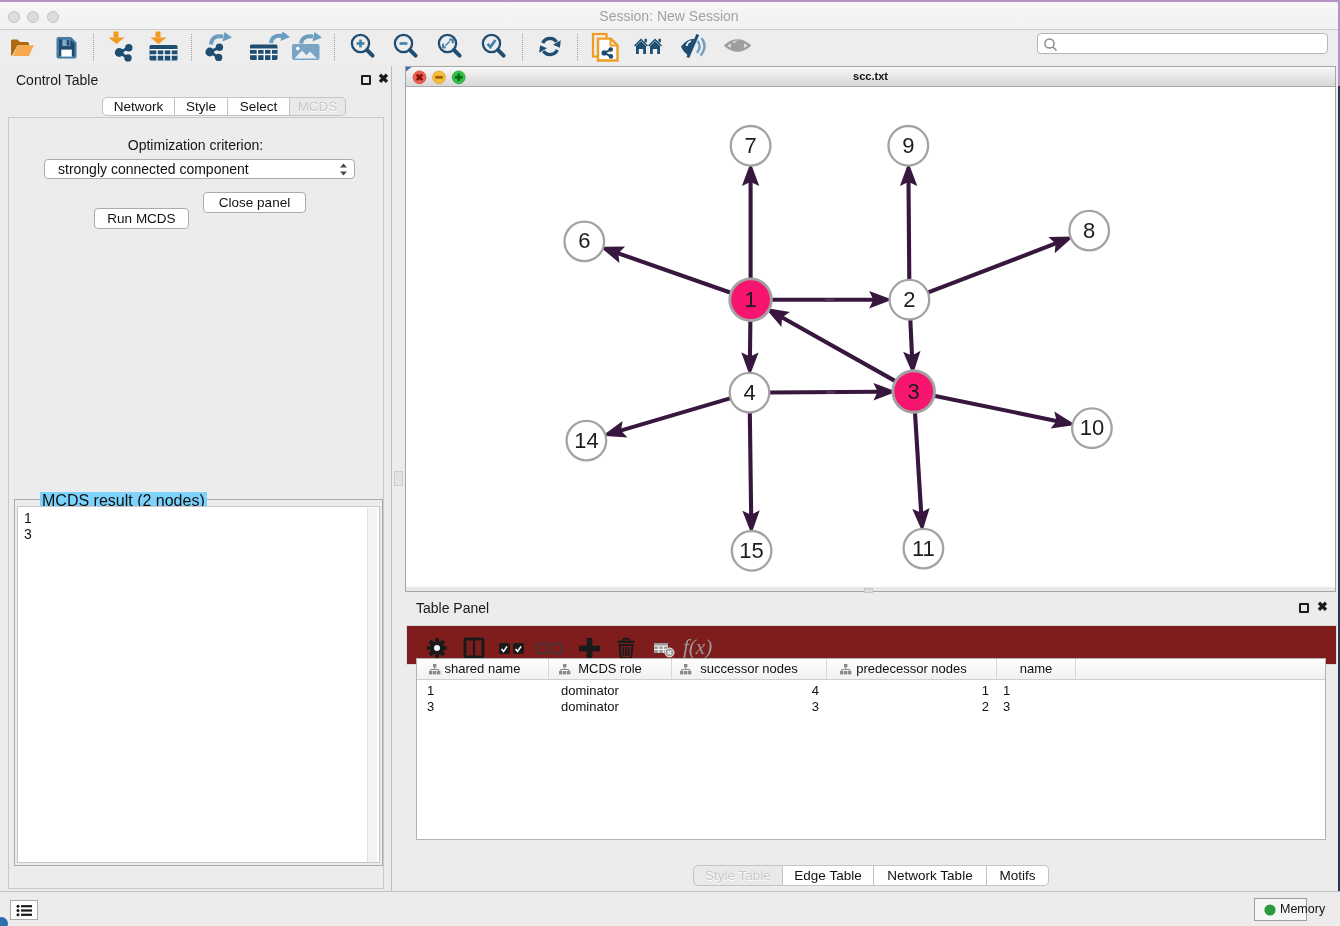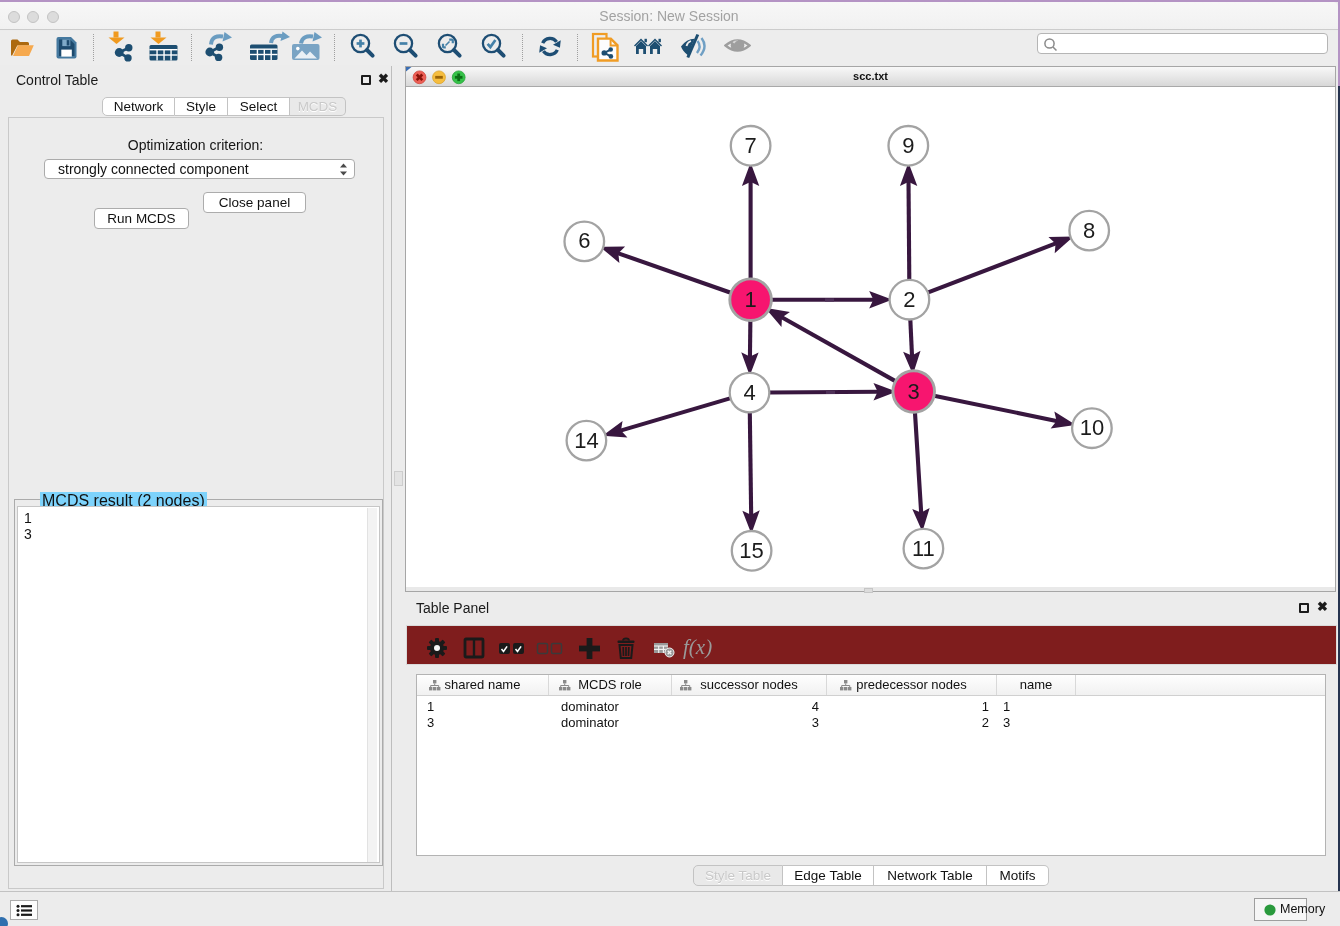--- a/index.html
+++ b/index.html
@@ -67,21 +67,21 @@
   background:linear-gradient(#f8f8f8,#d8d8d8); border-bottom:1px solid #a9a9a9; }
 #net-title { position:absolute; top:3px; left:0; width:100%; text-align:center;
   font-size:11px; font-weight:bold; color:#111; }
 #net-bottom { position:absolute; left:0; bottom:0; width:100%; height:4px; background:#e9e9e9; }
 
 
 #tpanel { left:405px; top:594px; width:933px; height:297px; background:#ececec; }
 #tp-title { position:absolute; left:11px; top:6px; font-size:14px; color:#1a1a1a; }
 #tp-toolbar { position:absolute; left:1px; top:31px; width:931px; height:40px;
   background:#7f1d1d; border:1px solid #dadada; }
-#tbl { position:absolute; left:11px; top:80px; width:910px; height:182px;
+#tbl { position:absolute; left:11px; top:64px; width:910px; height:182px;
   background:#ffffff; border:1px solid #b3b3b3; }
 .th { position:absolute; top:0; height:20px; border-right:1px solid #d9d9d9;
   font-size:13px; color:#111; text-align:center; line-height:20px; }
 #tbl-hdrline { position:absolute; left:0; top:20px; width:100%; height:0;
   border-top:1px solid #d0d0d0; }
 .td { position:absolute; font-size:13px; color:#111; height:16px; line-height:16px; }
 .tabrow2 { position:absolute; display:flex; }
 #statusbar { left:0; top:891px; width:1340px; height:35px; background:#ececec;
   border-top:1px solid #c2c2c2; }
 #list-btn { position:absolute; left:10px; top:8px; width:28px; height:20px;

